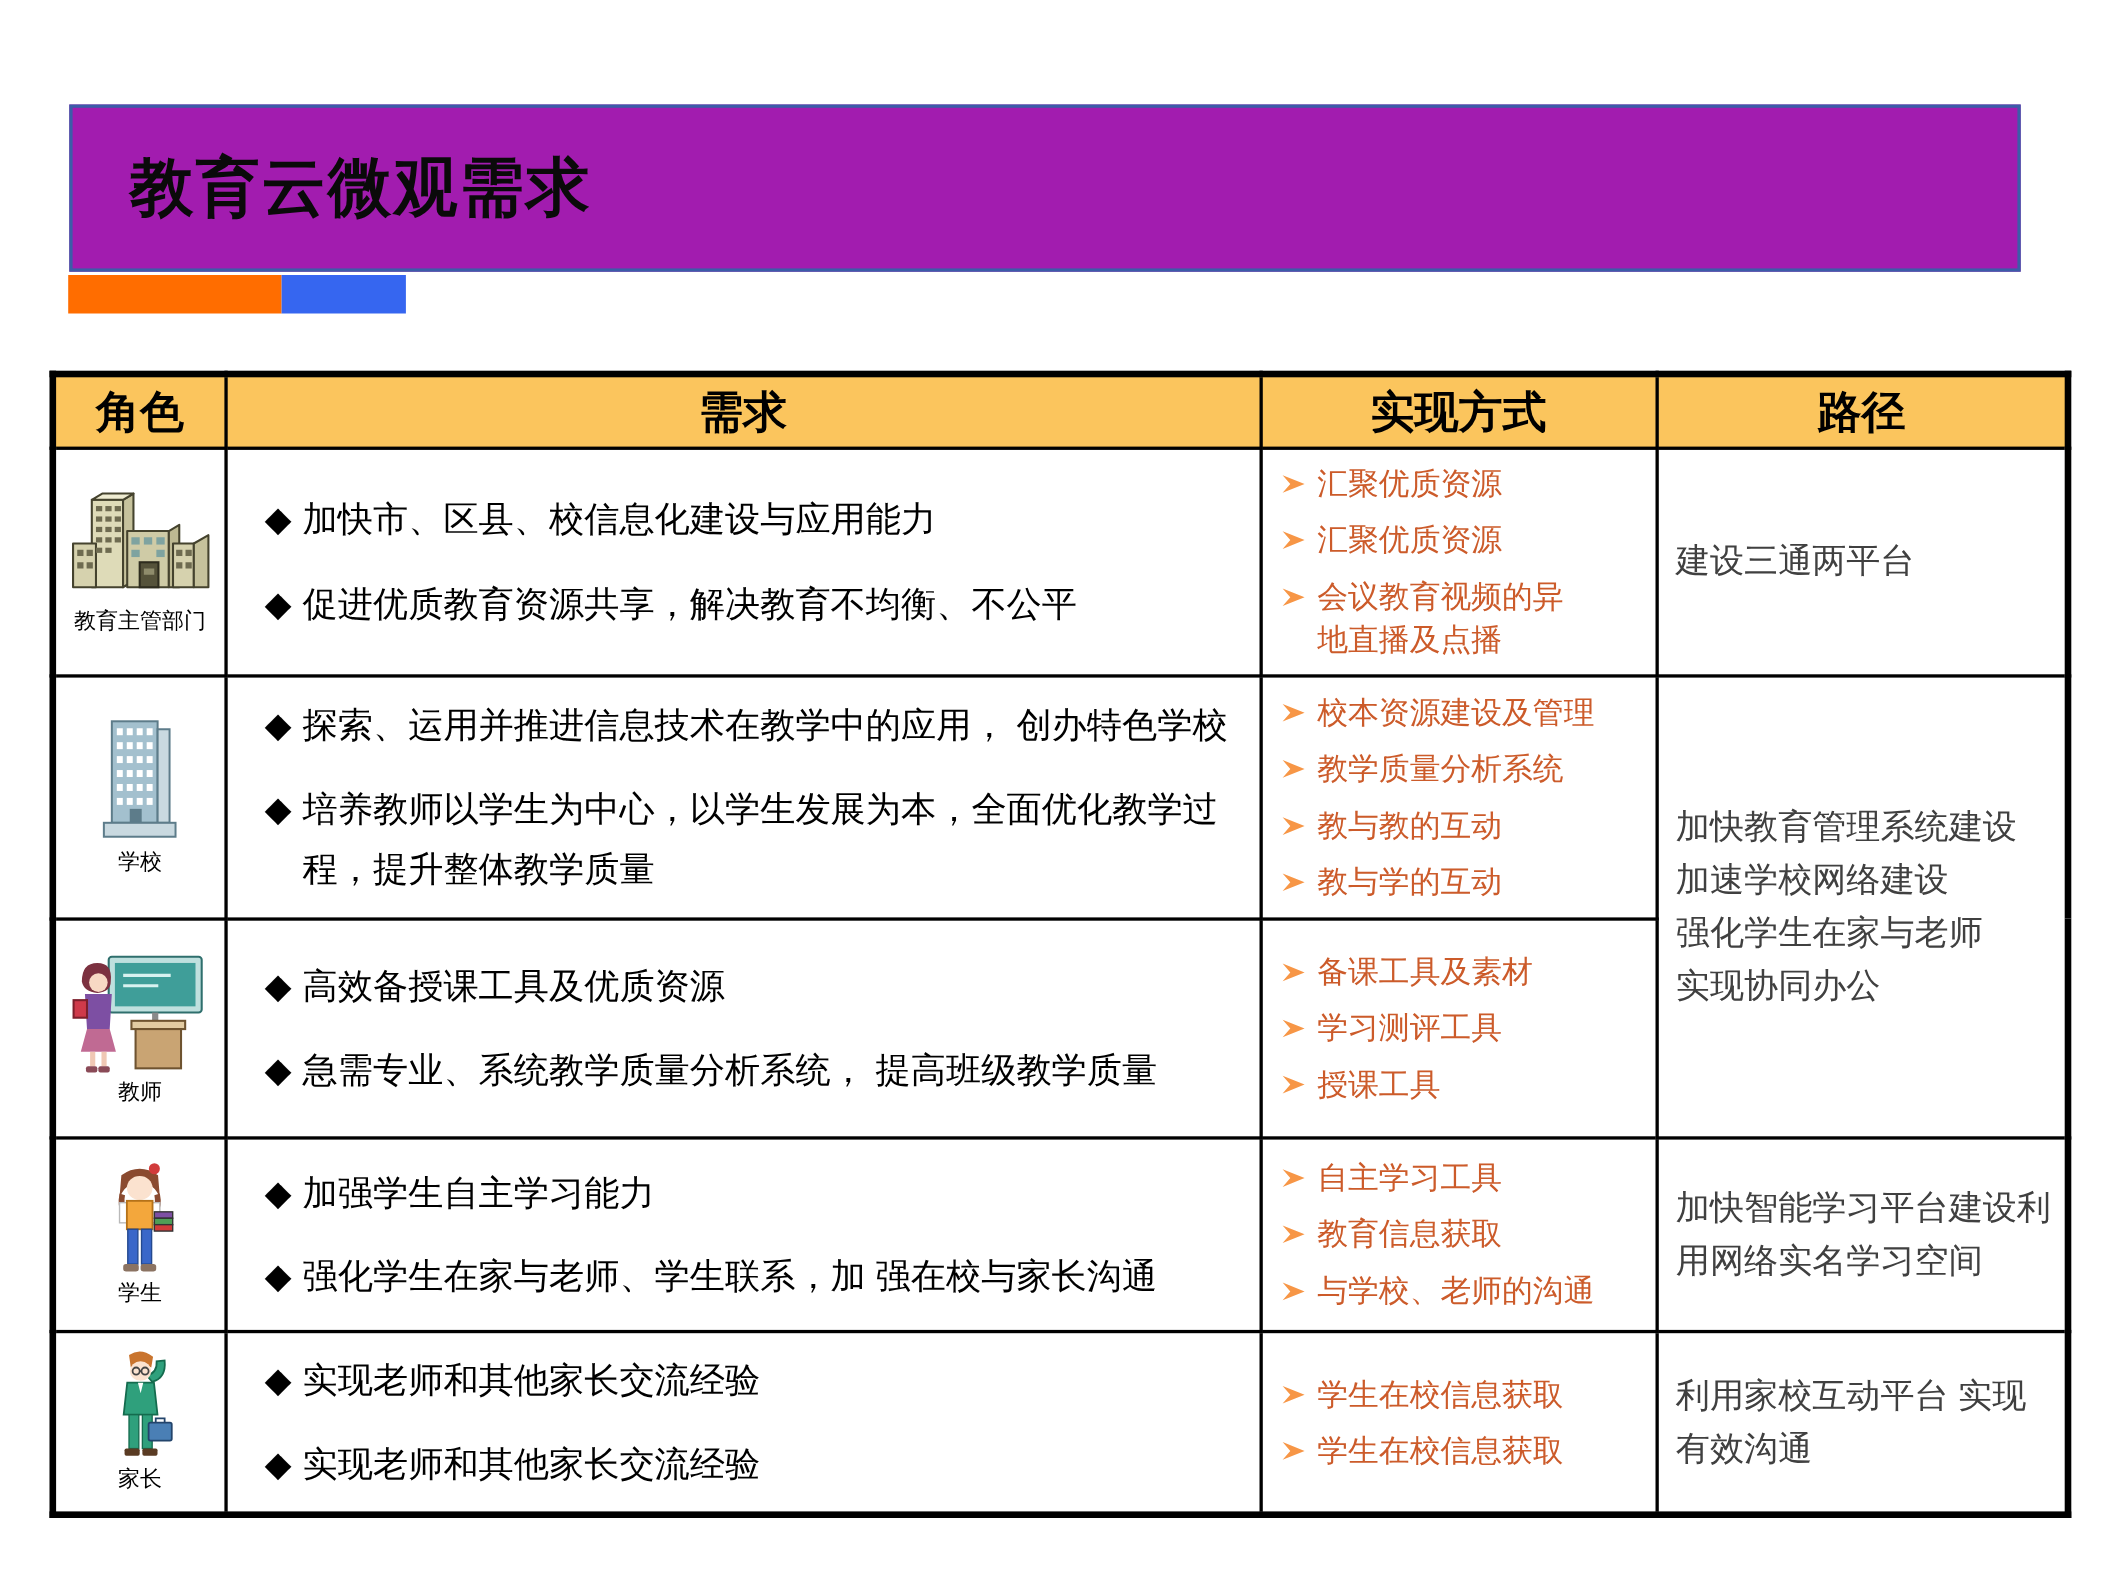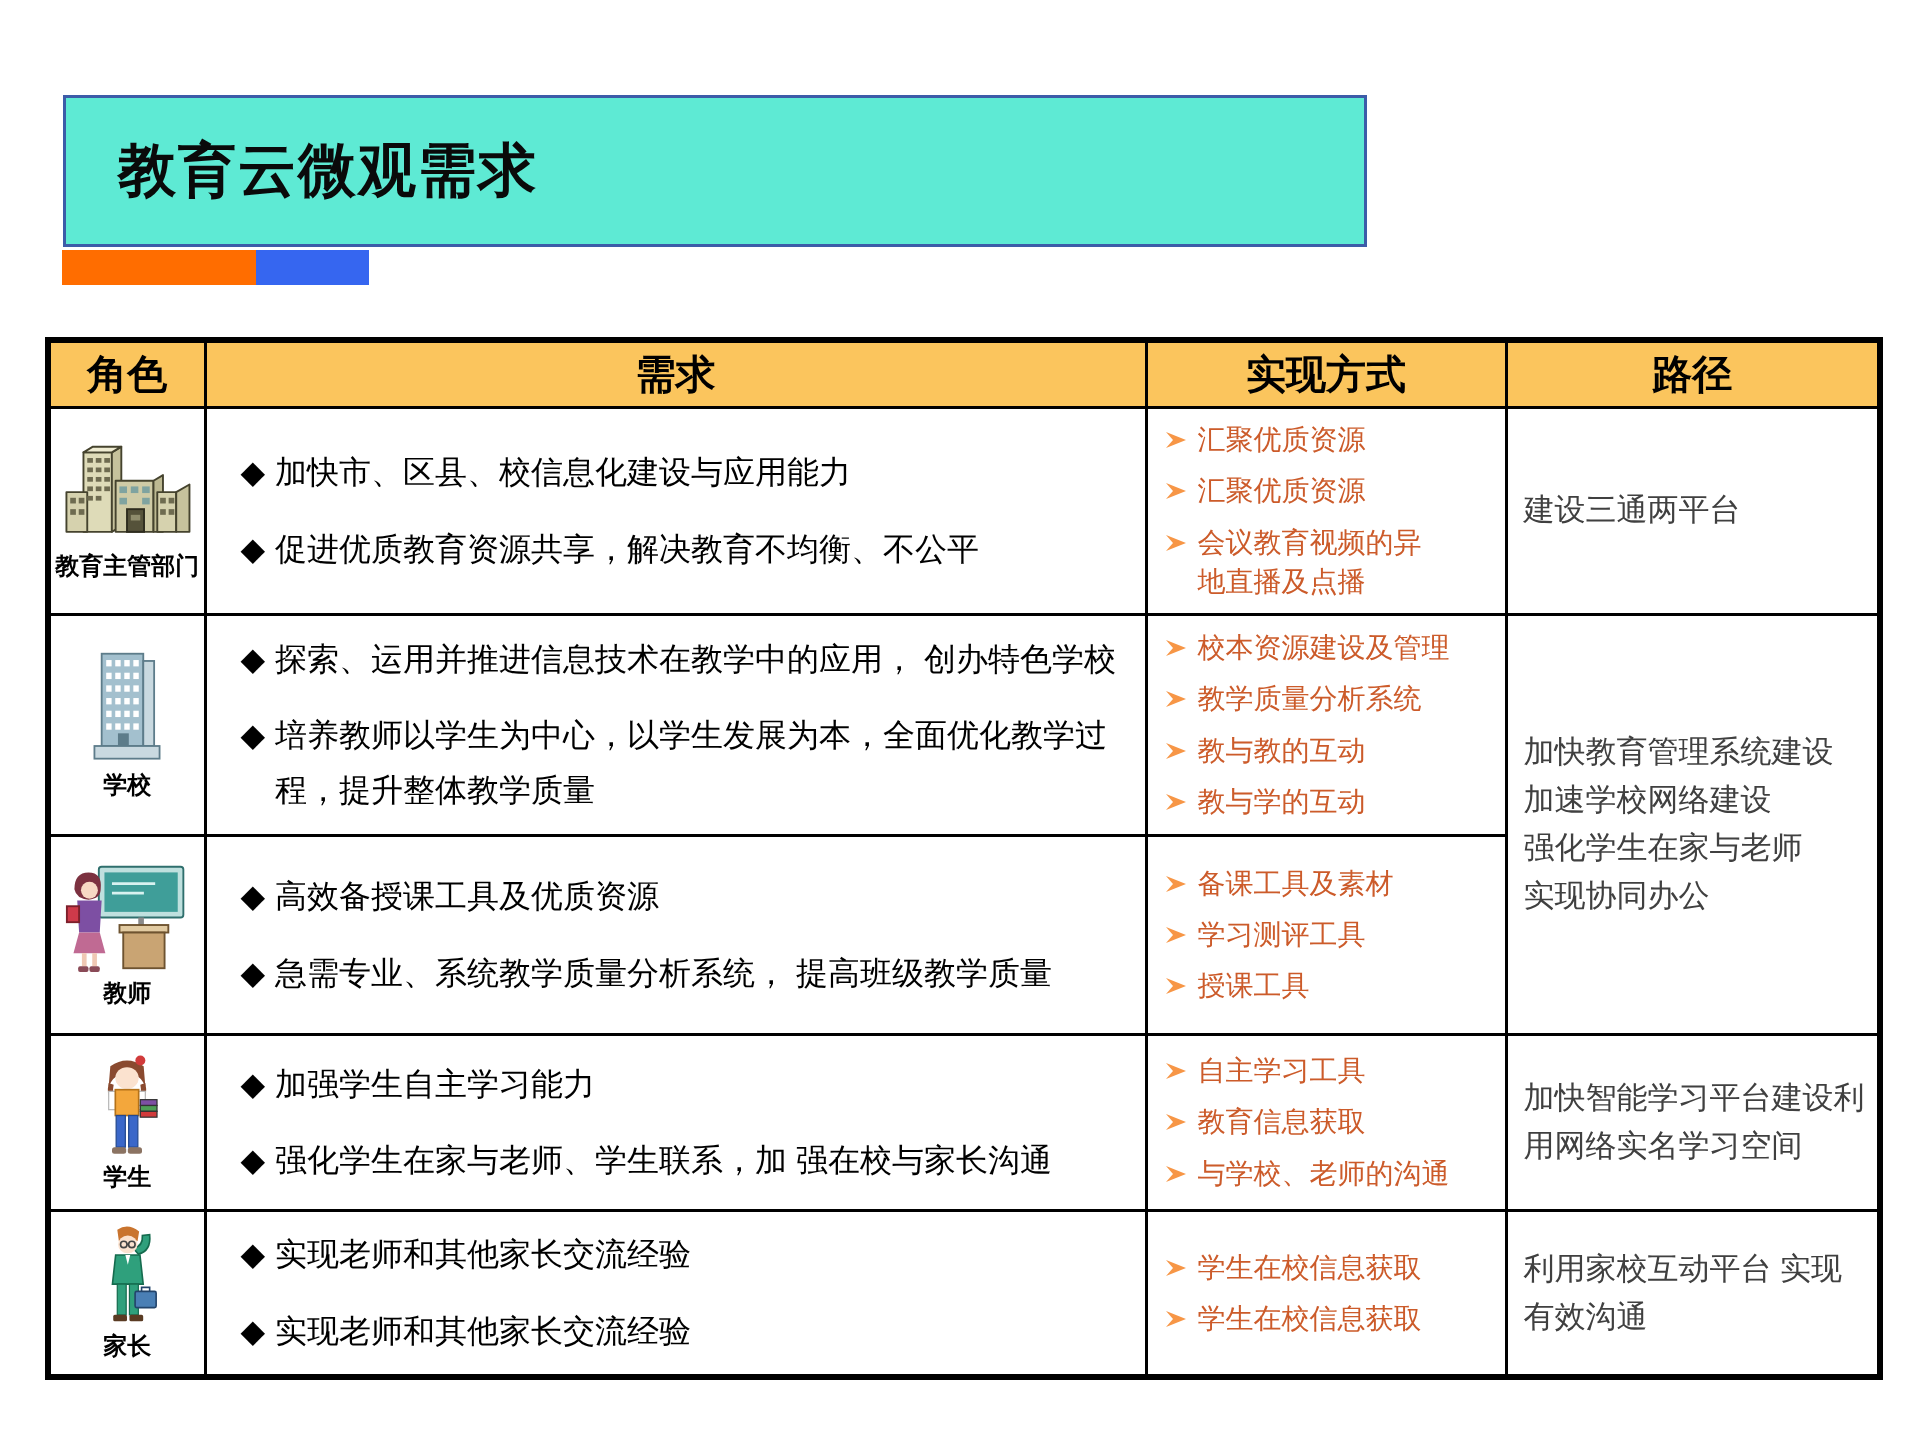--- a/index.html
+++ b/index.html
@@ -1,38 +1,38 @@
 <!DOCTYPE html>
 <html><head>
 <meta charset="utf-8">
 <style>
   * { margin:0; padding:0; box-sizing:border-box; }
   html,body { background:#ffffff; }
   body { width:1920px; height:1440px; font-family:"Liberation Sans", sans-serif; color:#000; }
   .slide { position:relative; width:1920px; height:1440px; background:#fff; overflow:hidden; }
 
-  .title-box { position:absolute; left:63px; top:95px; width:1304px; height:152px;
-               border:3px solid #3C5CA8; display:flex; align-items:center; background:#5eead4; }
+  .title-box { position:absolute; left:63px; top:95px; width:1774px; height:152px;
+               border:3px solid #3C5CA8; display:flex; align-items:center; background:#a21caf; }
   .page-title { font-size:58px; font-weight:bold; letter-spacing:2px; padding-left:52px; color:#0a0a0a; }
 
   .accent-bars { position:absolute; left:62px; top:250px; display:flex; }
   .bar-orange { width:194px; height:35px; background:#FF6D00; }
   .bar-blue   { width:113px; height:35px; background:#3666F0; }
 
   table.req-table { position:absolute; left:45px; top:337px; width:1832px;
                     border-collapse:collapse; table-layout:fixed; border:6px solid #000; }
   .req-table th, .req-table td { border:3px solid #000; vertical-align:middle; }
   .req-table th { background:#FBC55D; font-size:40px; font-weight:bold; text-align:center; }
   tr.hdr { height:67px; }
   tr.r1 { height:207px; } tr.r2 { height:221px; } tr.r3 { height:199px; }
   tr.r4 { height:176px; } tr.r5 { height:167px; }
 
   td.role-cell { text-align:center; padding:4px 2px; }
   .role-icon { display:block; margin:0 auto; line-height:0; }
-  .role-label { display:block; font-size:24px; font-weight:bold; line-height:1.25; margin-top:4px; }
+  .role-label { display:block; font-size:20px; font-weight:normal; line-height:1.25; margin-top:4px; }
 
   td.need-cell { padding:10px 24px 10px 34px; }
   .need-item { display:flex; align-items:flex-start; font-size:32px; line-height:1.7; }
   .need-item + .need-item { margin-top:22px; }
   .need-bullet { margin-right:10px; font-size:32px; }
   .need-text { white-space:pre-line; }
 
   td.method-cell { padding:10px 6px 10px 16px; }
   .method-item { display:flex; align-items:flex-start; color:#CC5B2A; font-size:28px; line-height:1.4; }
   .method-item + .method-item { margin-top:12px; }

